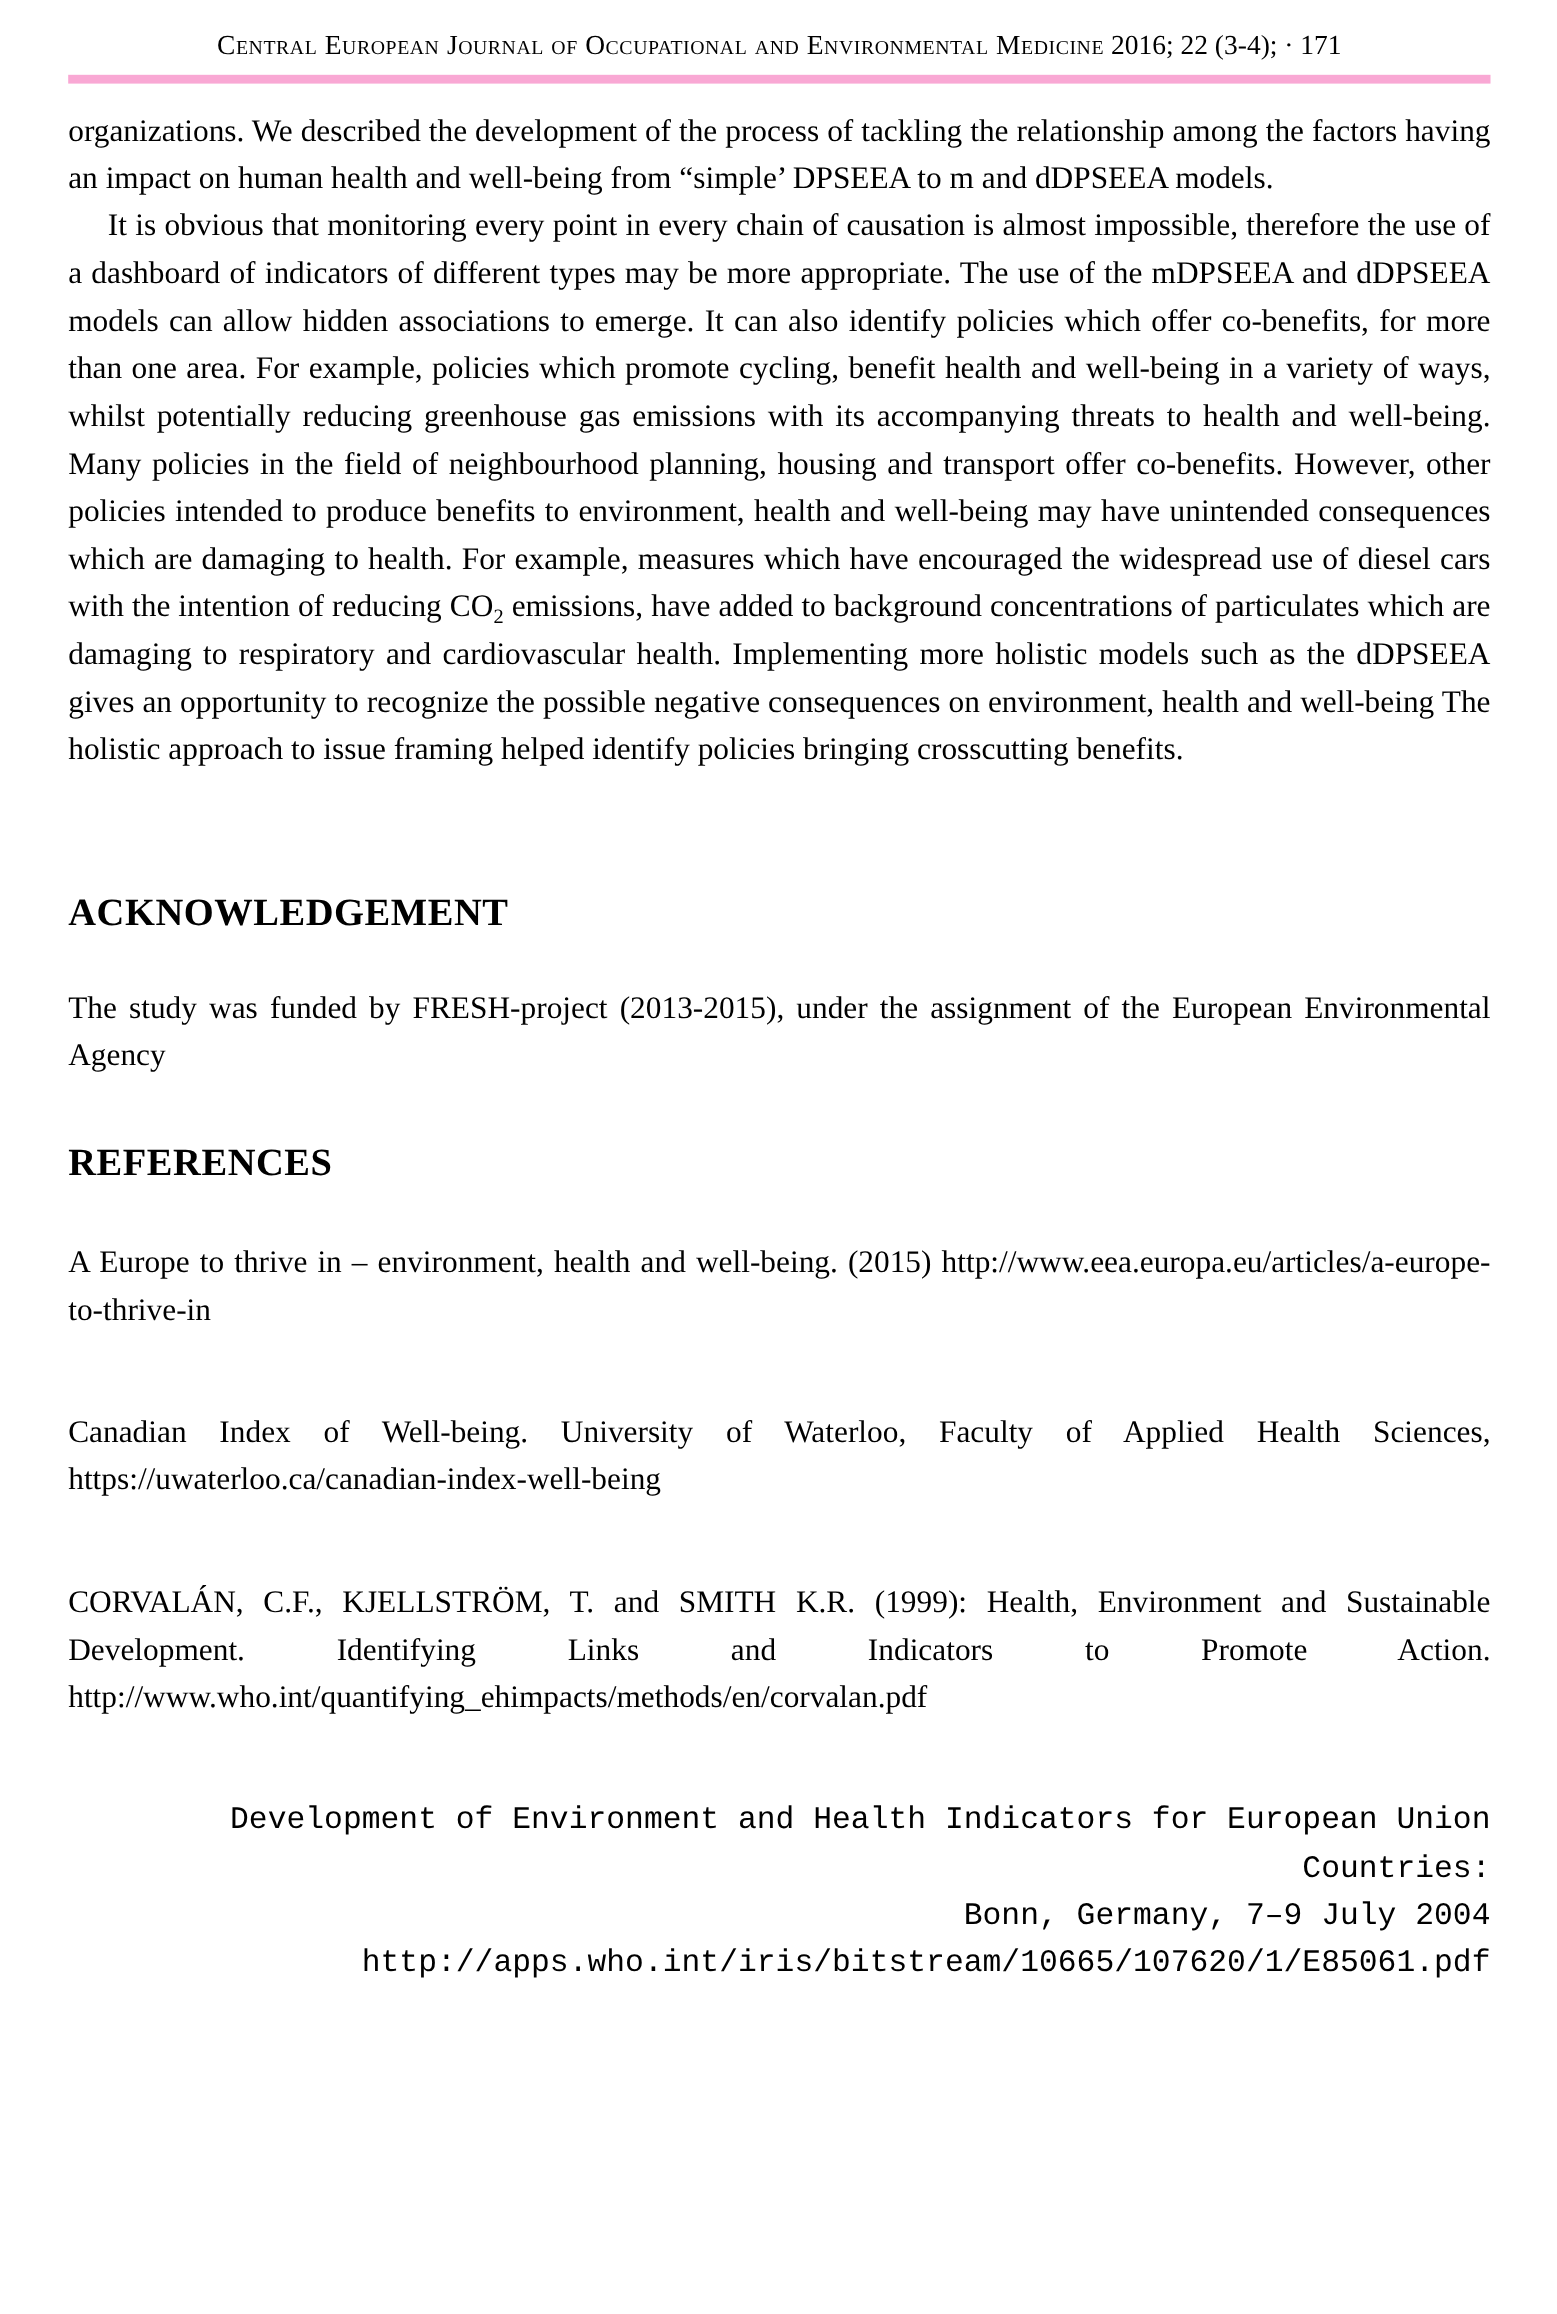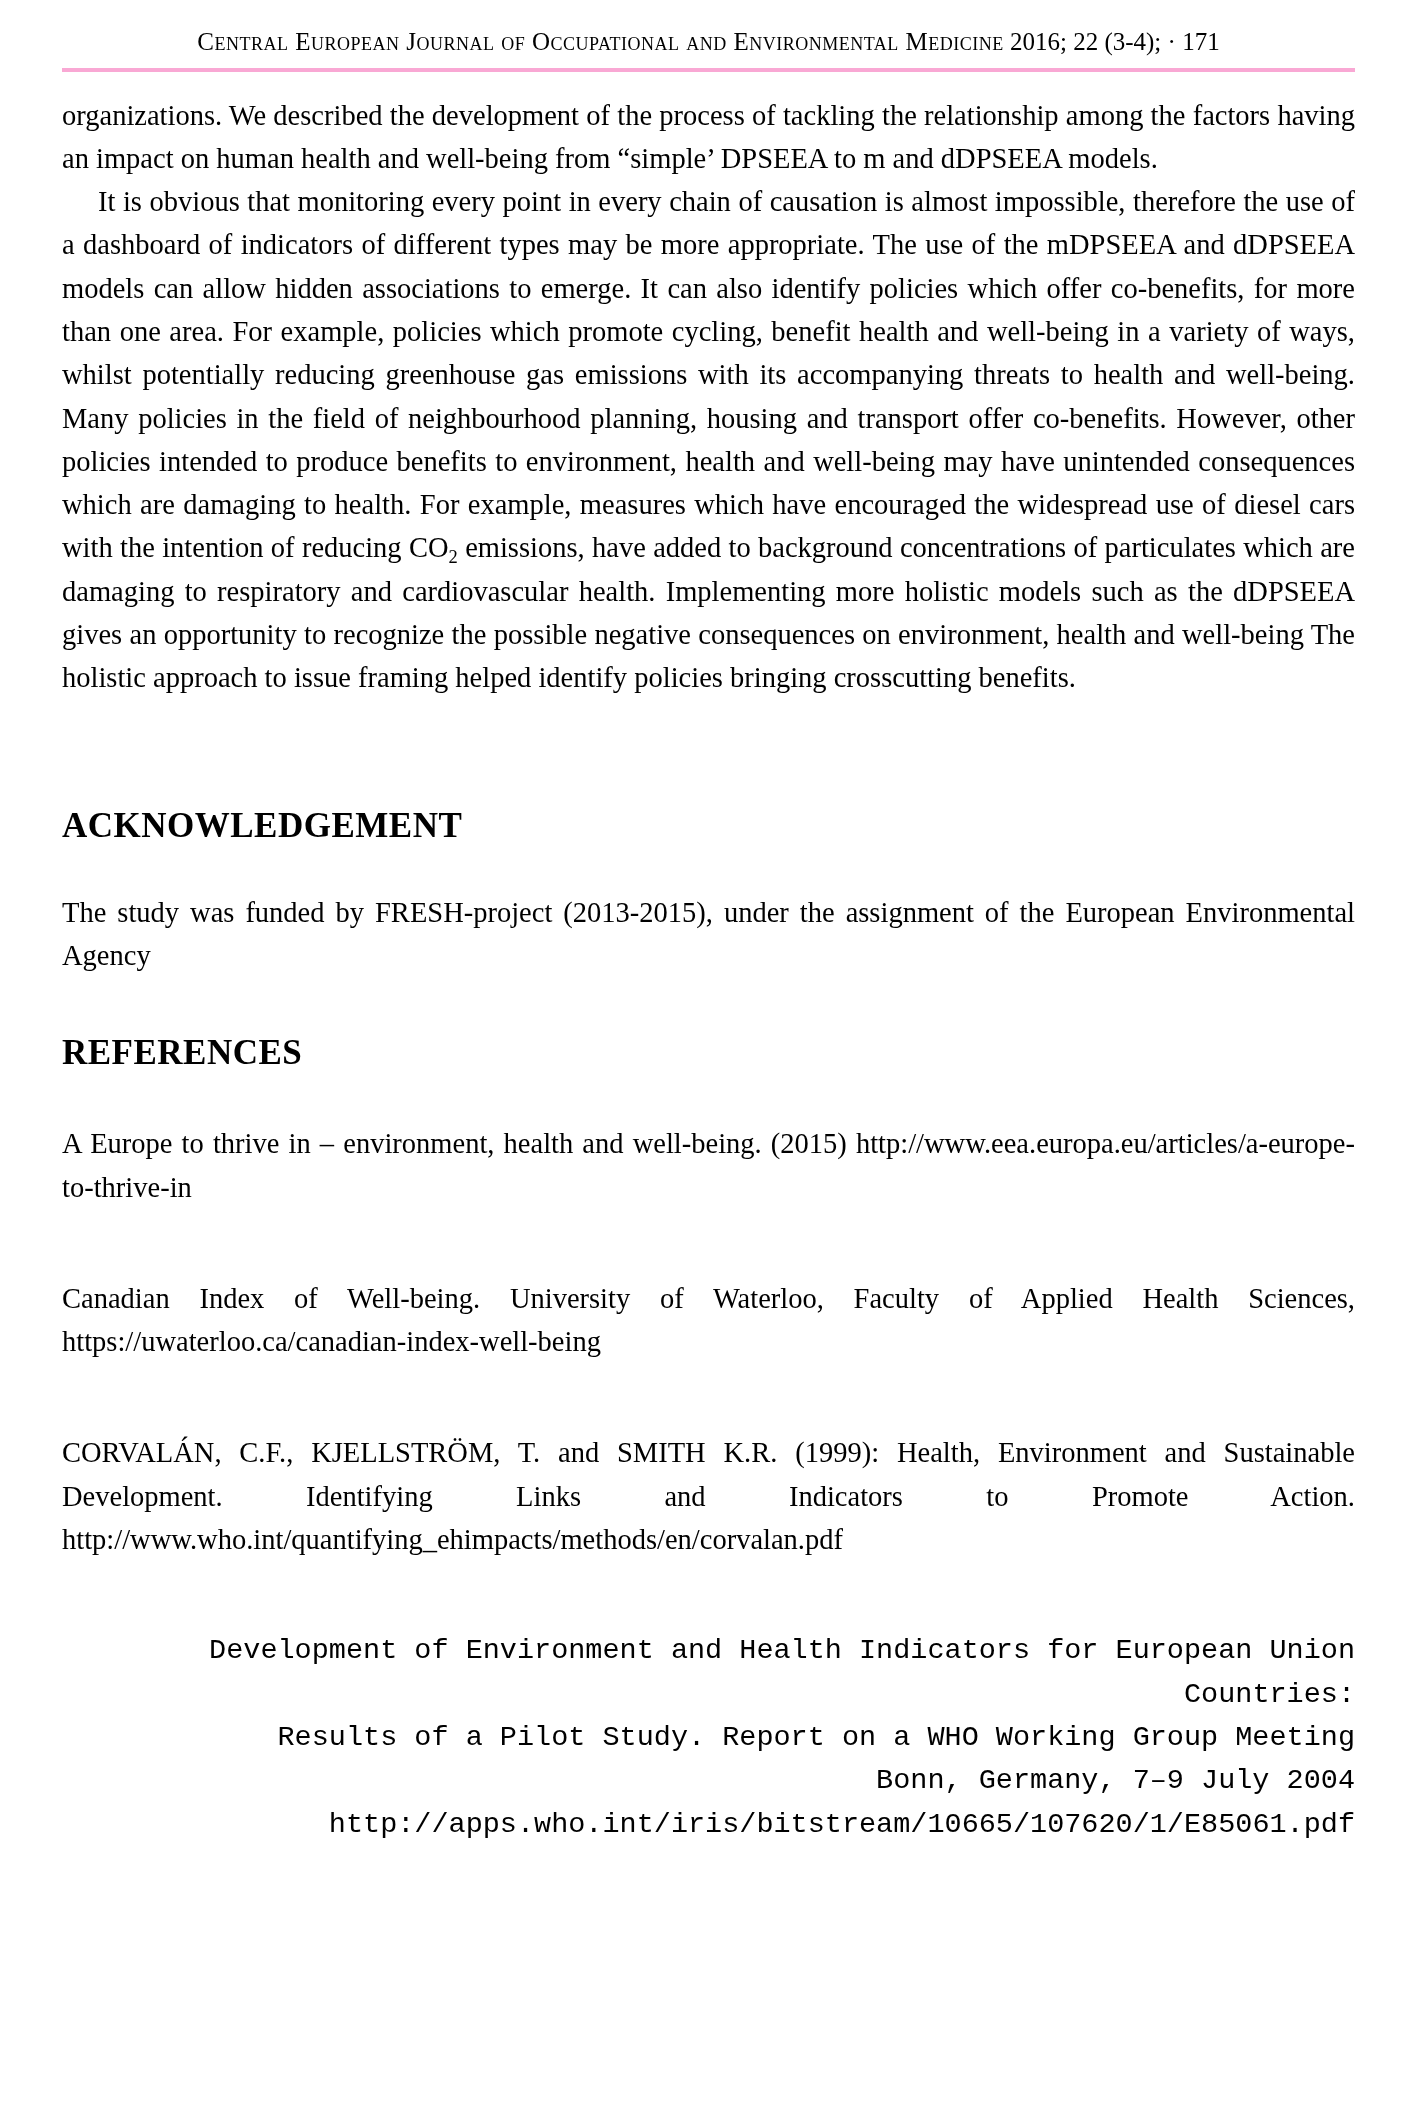--- a/index.html
+++ b/index.html
@@ -17,21 +17,21 @@
   .page {
     box-sizing: border-box;
     width: 1415px;
     height: 2104px;
     padding: 26px 60px 0 62px;
   }
   .running-header {
     text-align: center;
     font-size: 25px;
     line-height: 1.3;
-    border-bottom: 4px solid #f9a8d4;
+    border-bottom: 8px solid #f9a8d4;
     padding-bottom: 9px;
   }
   .running-header .journal-name {
     font-variant: small-caps;
     letter-spacing: 0.5px;
   }
   .body-text {
     font-size: 28.5px;
     line-height: 43.3px;
     text-align: justify;
@@ -81,19 +81,18 @@
     <div class="section-heading ref-heading">REFERENCES</div>
 
     <p class="ref-item first">A Europe to thrive in – environment, health and well-being. (2015) http://www.eea.europa.eu/articles/a-europe-to-thrive-in</p>
 
     <p class="ref-item">Canadian Index of Well-being. University of Waterloo, Faculty of Applied Health Sciences, https://uwaterloo.ca/canadian-index-well-being</p>
 
     <p class="ref-item">CORVALÁN, C.F.,  KJELLSTRÖM, T. and SMITH K.R. (1999): Health, Environment and Sustainable Development. Identifying Links and Indicators to Promote Action. http://www.who.int/quantifying_ehimpacts/methods/en/corvalan.pdf</p>
 
     <div class="ref-item">
       <div class="ref-line">Development of Environment and Health Indicators for European Union Countries:</div>
-      <div class="ref-line">Results of a Pilot Study. Report on a WHO Working Group Meeting</div>
       <div class="ref-line">Bonn, Germany, 7–9 July 2004</div>
       <div class="ref-line">http://apps.who.int/iris/bitstream/10665/107620/1/E85061.pdf</div>
     </div>
 
   </div>
 </div>
 
 </body></html>

